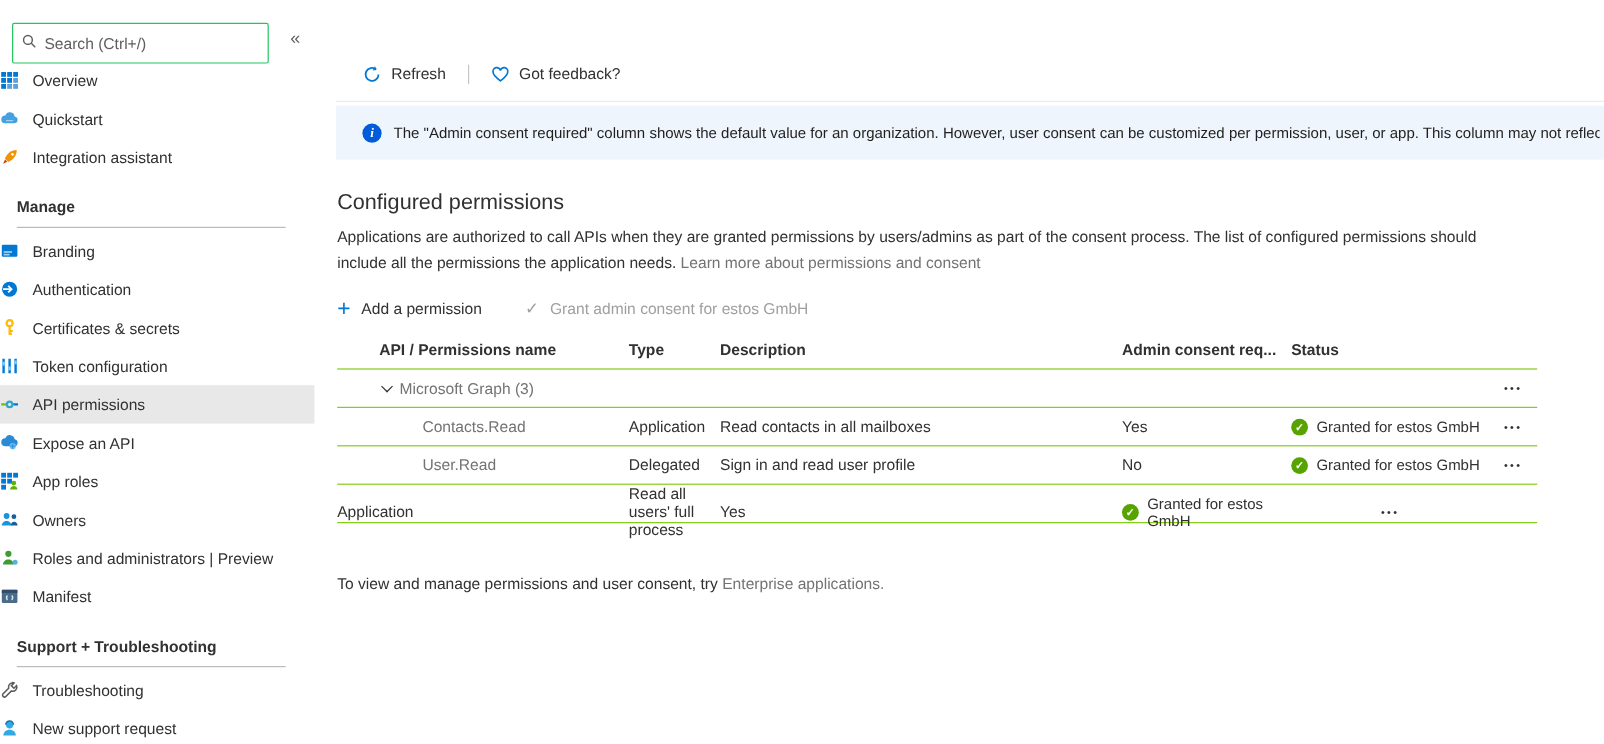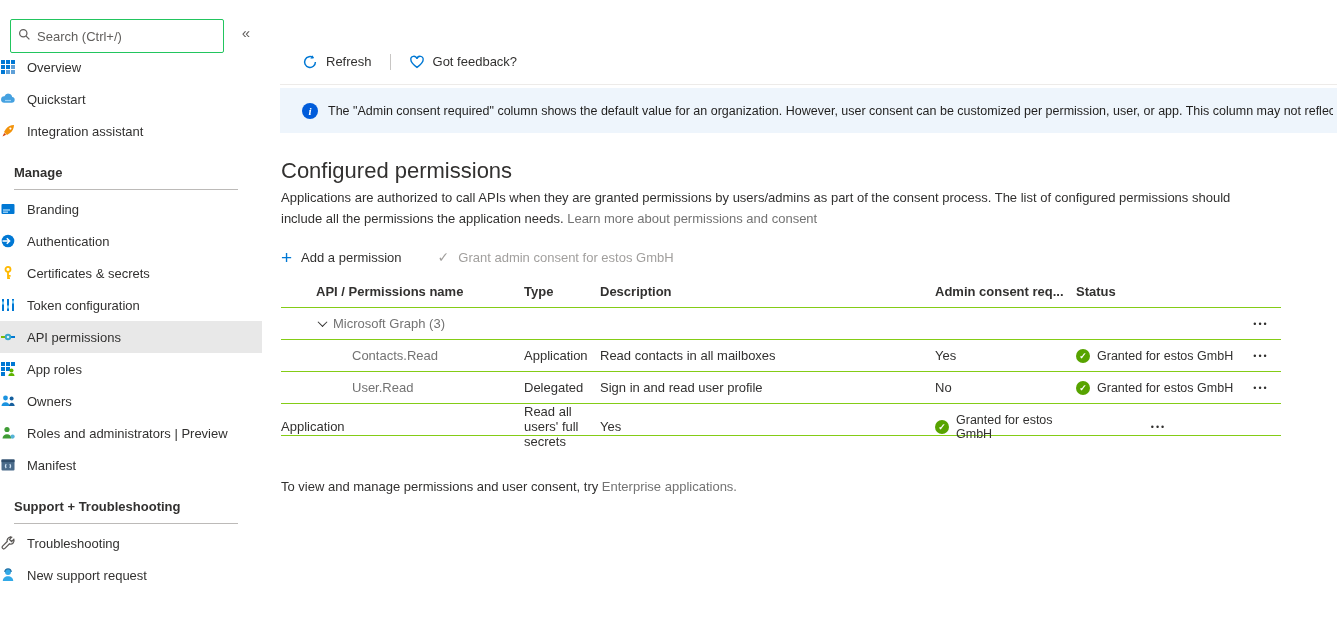--- a/index.html
+++ b/index.html
@@ -52,21 +52,21 @@
     position:absolute; left:280px; top:88px; right:0; height:45px;
     background:#eef5fc; display:flex; align-items:center; gap:10px; padding:0 4px 0 22px; overflow:hidden;
   }
   .info-icon {
     width:16px; height:16px; flex:0 0 16px; border-radius:50%; background:#015cda; color:#fff;
     font-size:11px; font-weight:bold; font-family:"Liberation Serif", serif;
     display:flex; align-items:center; justify-content:center; font-style:italic;
   }
   .banner-text { white-space:nowrap; overflow:hidden; font-size:12.5px; color:#201f1e; }
 
-  .page-title { position:absolute; left:281px; top:158px; font-size:22px; font-weight:normal; color:#323130; }
+  .page-title { position:absolute; left:281px; top:158px; font-size:18px; font-weight:normal; color:#323130; }
   .page-desc { position:absolute; left:281px; top:188px; width:992px; line-height:1.58; color:#323130; }
   a.link, .link { color:#737373; text-decoration:none; cursor:pointer; }
 
   .actions { position:absolute; left:281px; top:242px; display:flex; align-items:center; height:30px; }
   .action-add { display:flex; align-items:center; gap:9px; cursor:pointer; color:#323130; padding-right:22px; }
   .plus-glyph { color:#0078d4; font-size:19px; font-weight:normal; line-height:1; }
   .action-grant { display:flex; align-items:center; gap:9px; color:#a19f9d; cursor:default; padding-left:14px; }
   .check-glyph-gray { color:#a19f9d; font-size:14px; }
 
   .perm-table { position:absolute; left:281px; top:276px; width:1000px; }
@@ -196,20 +196,30 @@
           <svg viewBox="0 0 16 16">
             <path d="M1 8h4" stroke="#7fba00" stroke-width="2"></path>
             <path d="M11 8h4" stroke="#0078d4" stroke-width="2"></path>
             <circle cx="8" cy="8" r="3.2" fill="#36a6c8"></circle>
             <circle cx="8" cy="8" r="1.3" fill="#d7f0f7"></circle>
           </svg>
         </span>
       <span>API permissions</span>
     </div>
 
+    <div class="nav-item">
+      <span class="icon16">
+          <svg viewBox="0 0 16 16">
+            <path d="M4.2 10.8h7.6a2.9 2.9 0 0 0 .4-5.77A4 4 0 0 0 4.5 4.2a3.3 3.3 0 0 0-.3 6.6z" fill="#2a8ad4"></path>
+            <circle cx="10.6" cy="10.8" r="2.6" fill="#6cc2f5"></circle>
+            <path d="M8.6 10.8h4M10.6 8.8v4" stroke="#2a8ad4" stroke-width=".8"></path>
+          </svg>
+        </span>
+      <span>Expose an API</span>
+    </div>
 
     <div class="nav-item">
       <span class="icon16">
           <svg viewBox="0 0 16 16">
             <g fill="#0078d4">
               <rect x="1" y="1" width="4" height="4"></rect>
               <rect x="6" y="1" width="4" height="4"></rect>
               <rect x="11" y="1" width="4" height="4"></rect>
               <rect x="1" y="6" width="4" height="4"></rect>
               <rect x="6" y="6" width="4" height="4"></rect>
@@ -365,21 +375,21 @@
     <div>No</div>
     <div class="c-status">
       <span class="status-check">✓</span>
       <span>Granted for estos GmbH</span>
     </div>
     <div class="c-more">•••</div>
   </div>
 
   <div class="t-row">
     <div>Application</div>
-    <div>Read all users' full secrets</div>
+    <div>Read all users' full process</div>
     <div>Yes</div>
     <div class="c-status">
       <span class="status-check">✓</span>
       <span>Granted for estos GmbH</span>
     </div>
     <div class="c-more">•••</div>
   </div>
 
 </div>
 

